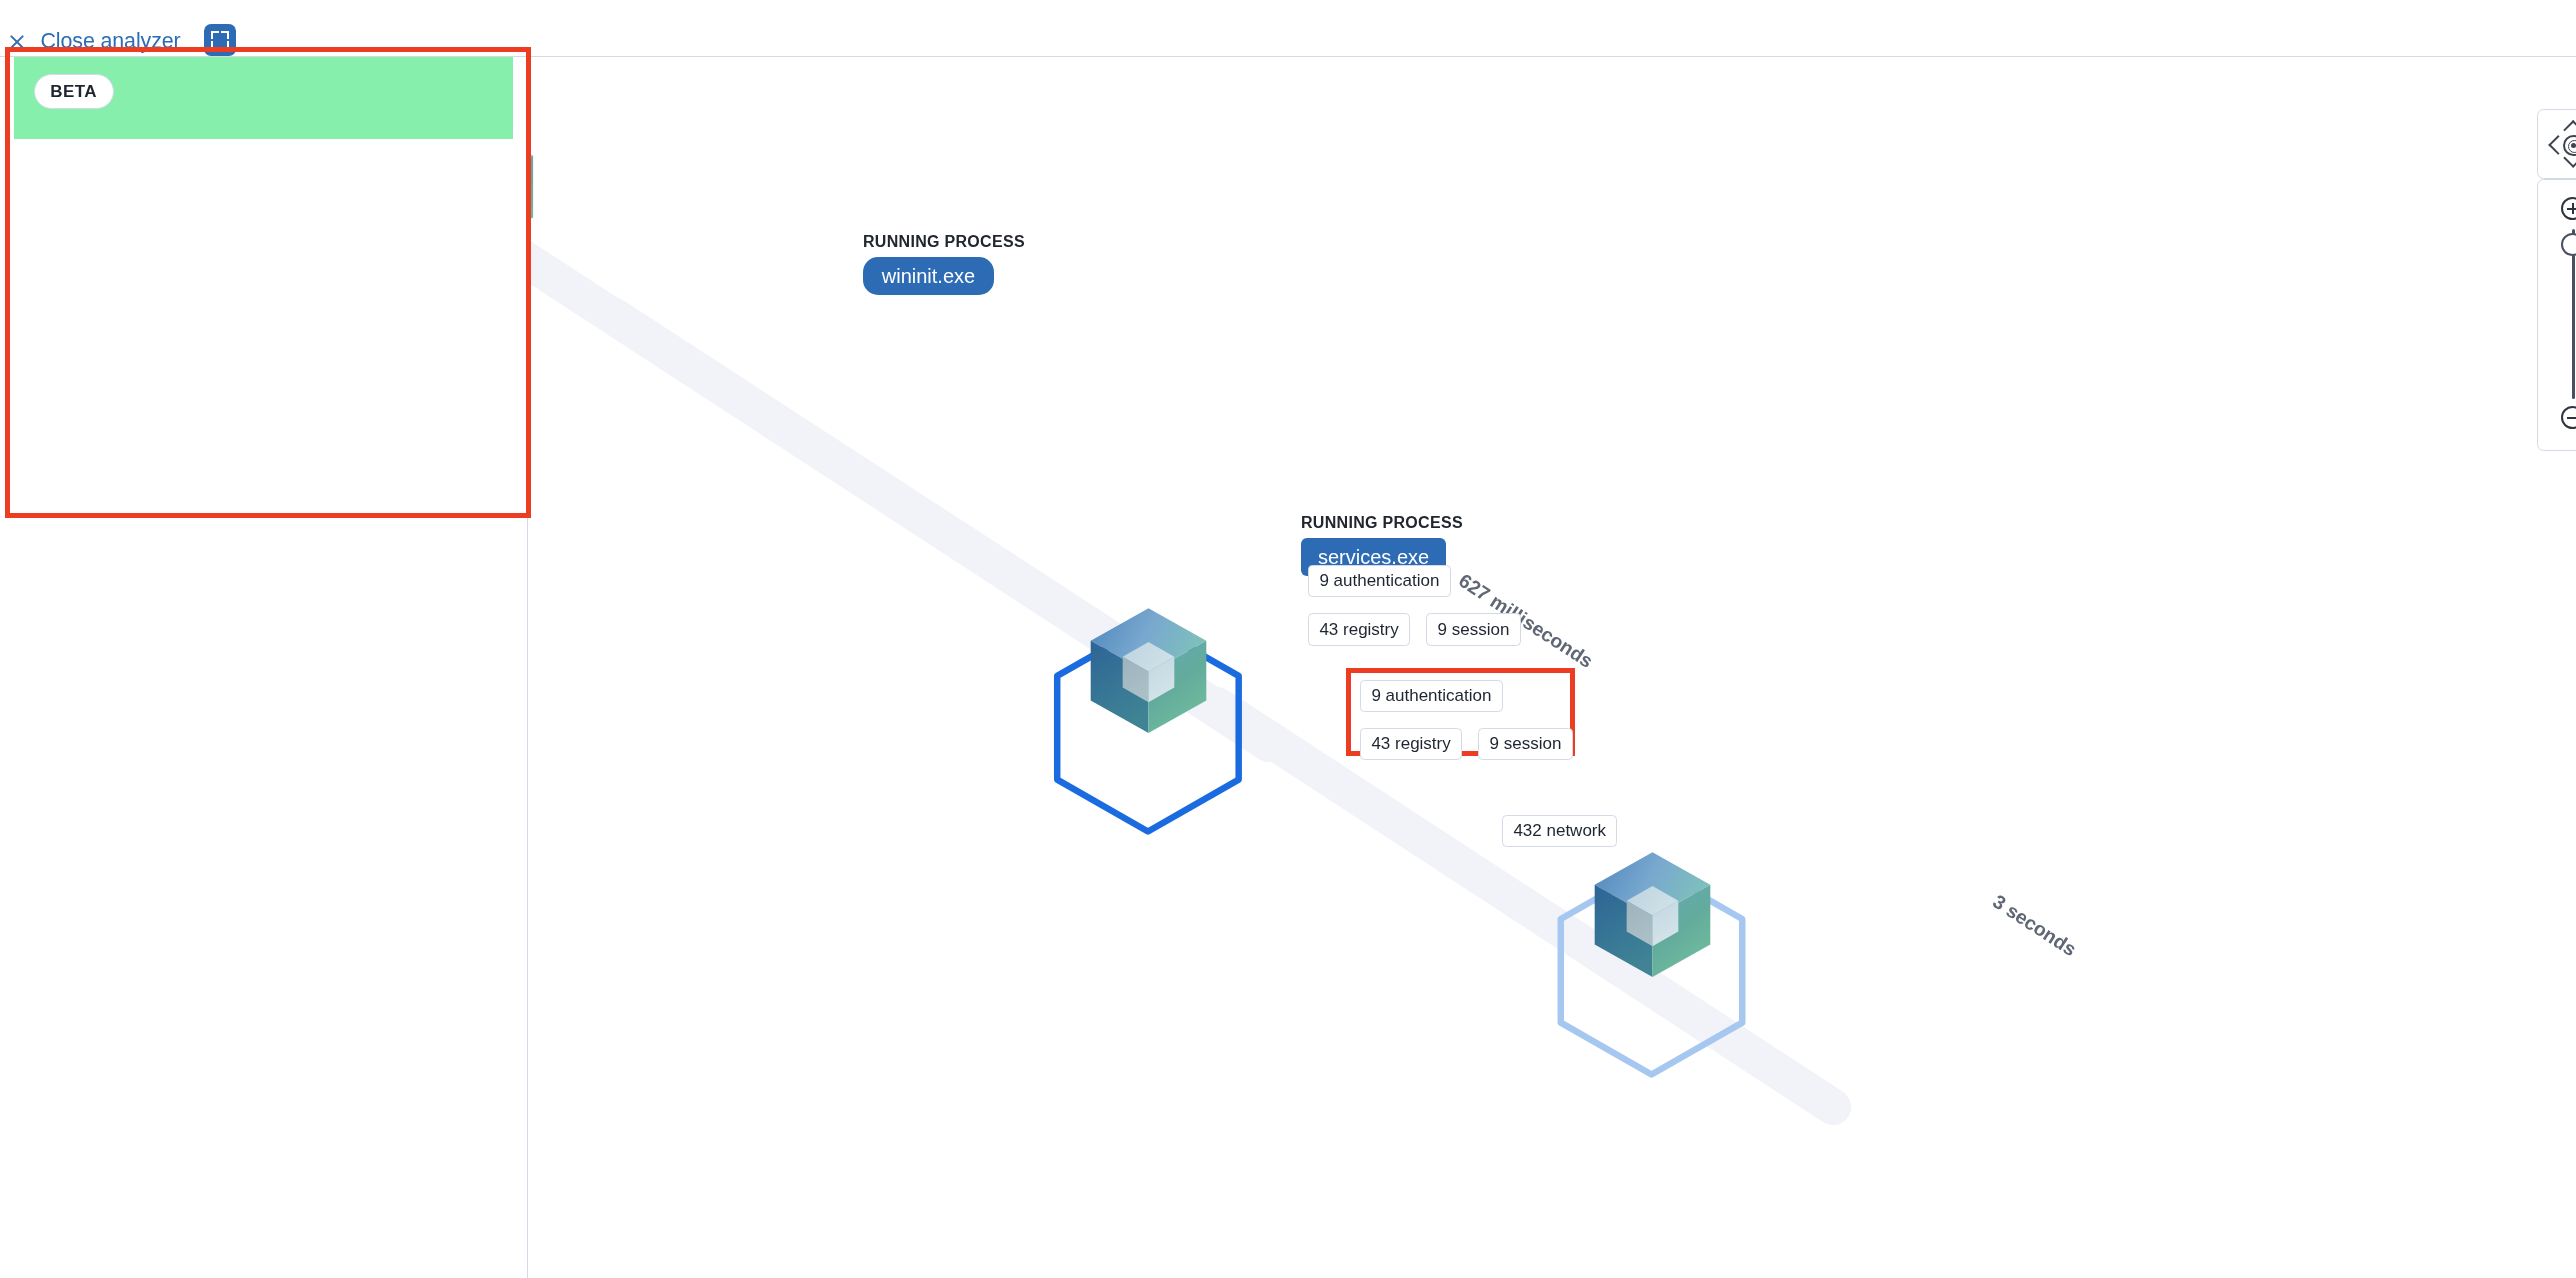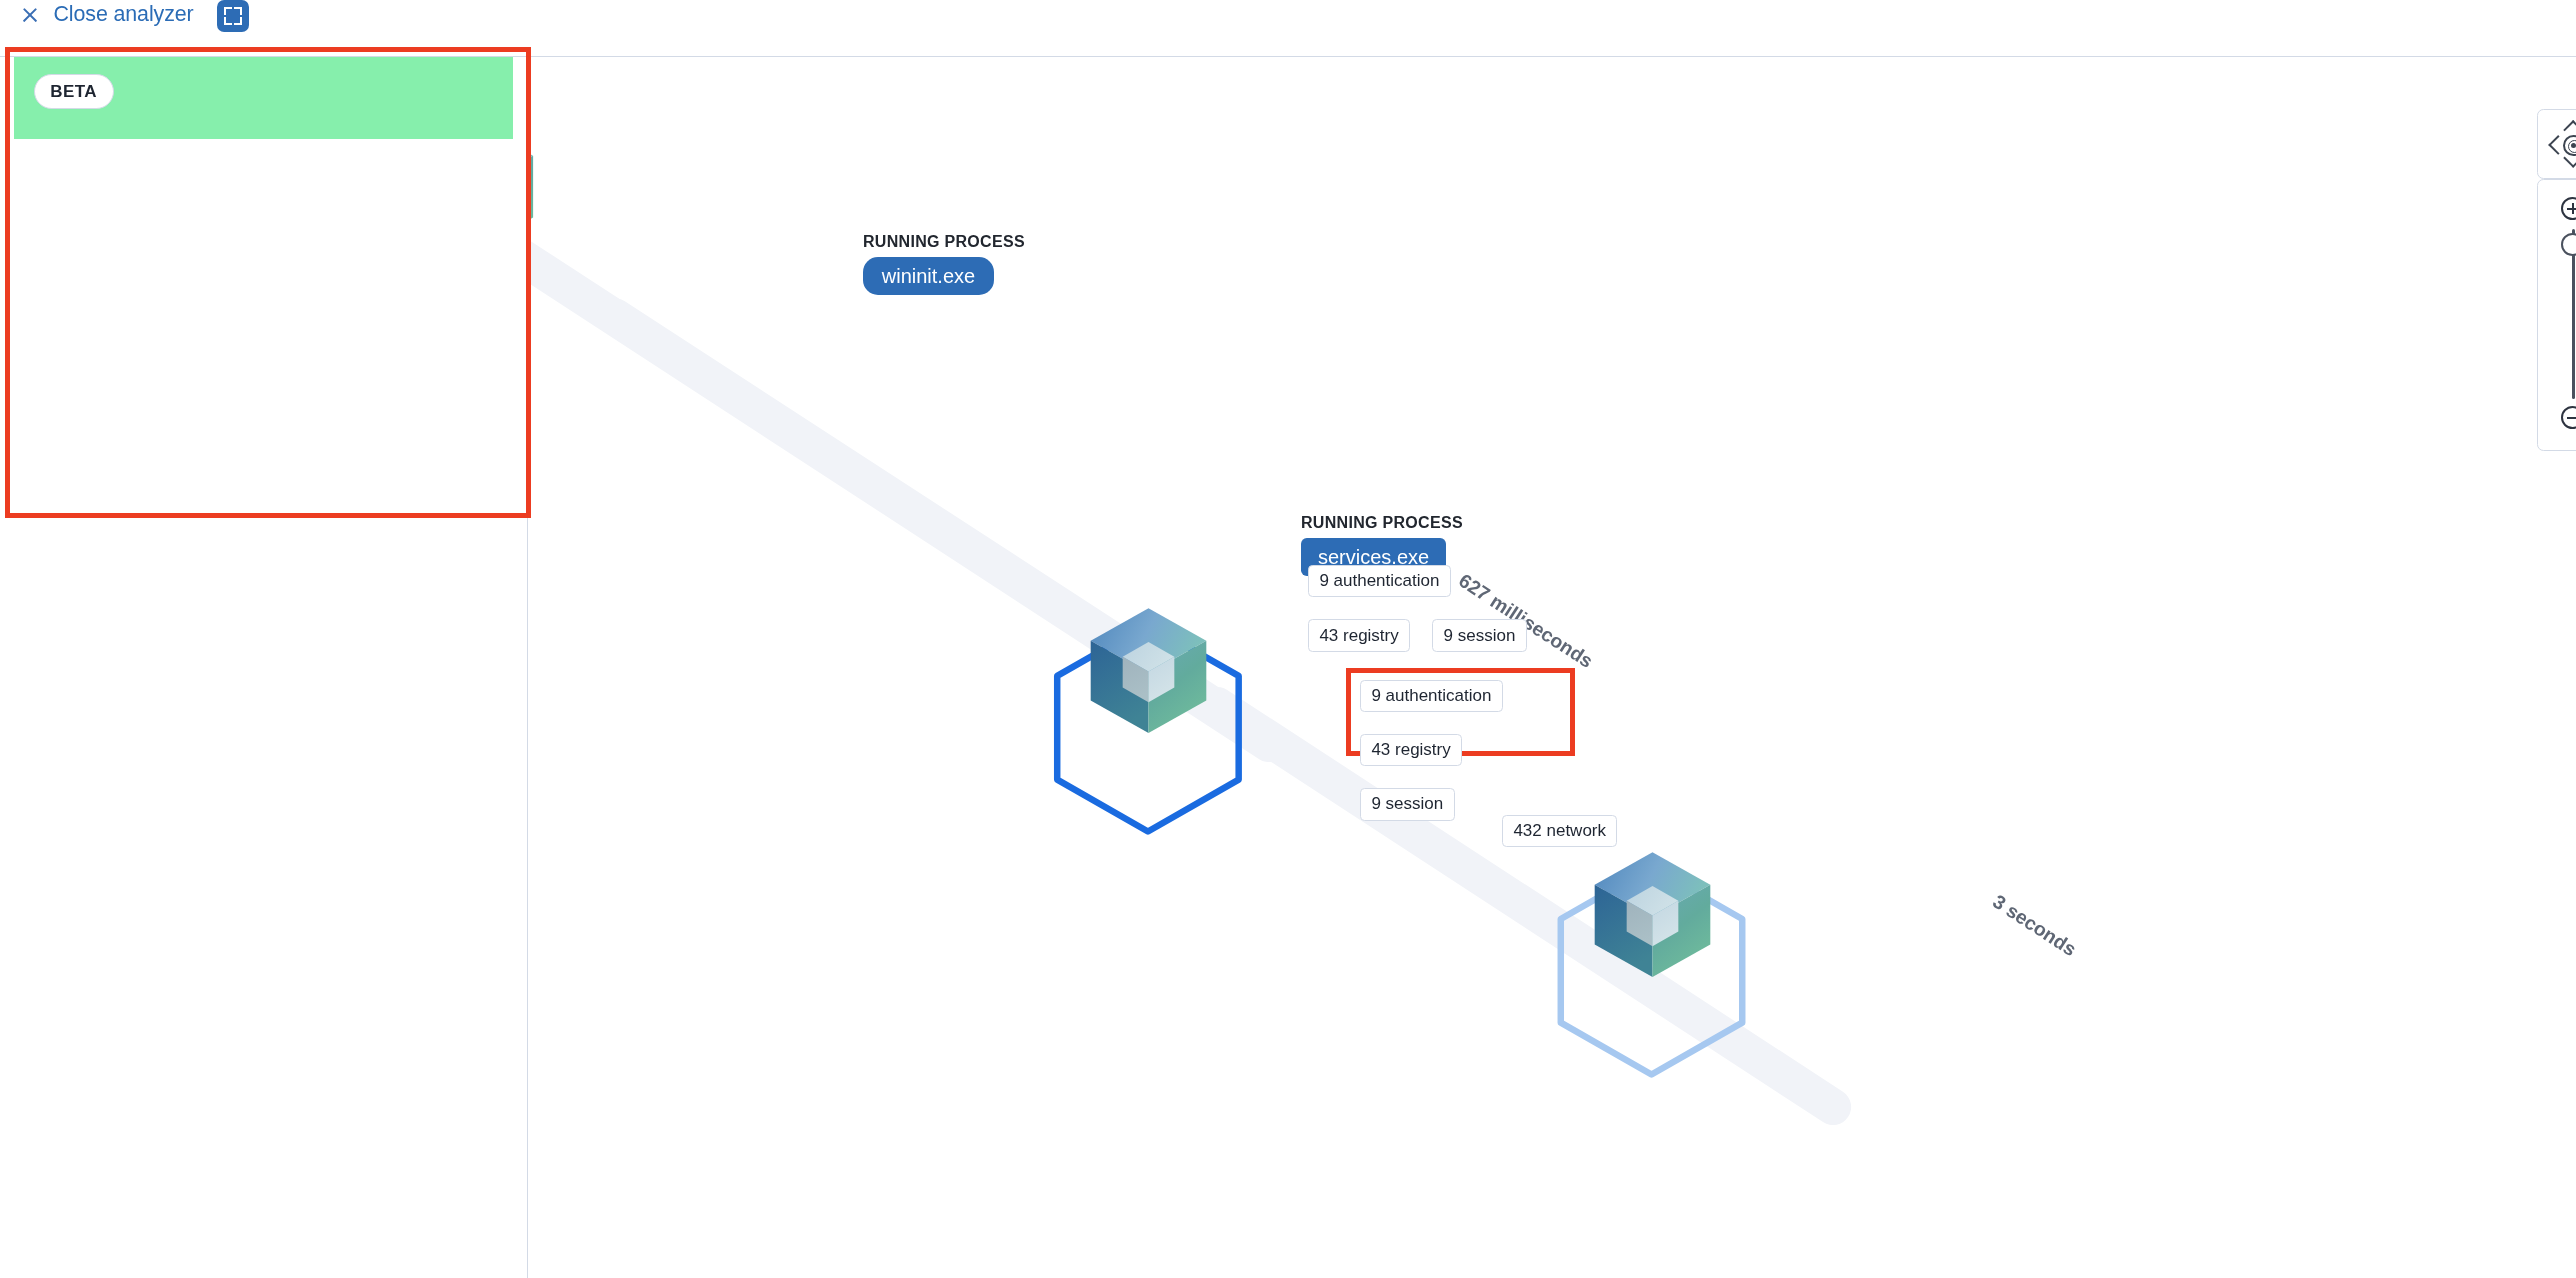--- a/index.html
+++ b/index.html
@@ -9,21 +9,21 @@
     background: #ffffff;
     font-family: "Liberation Sans", sans-serif;
     overflow: hidden;
   }
   #root { position: relative; width: 2576px; height: 1278px; background: #fff; }
 
   
   .topbar {
     position: absolute; left: 0; top: 0; width: 2576px; height: 57px;
     border-bottom: 1.9px solid #d3dae6; background: #fff;
-    display: flex; align-items: flex-start; padding-left: 16px; gap: 8px;
+    display: flex; align-items: flex-end; padding-left: 3px; gap: 8px;
   }
   .topbar-left { display: flex; align-items: center; gap: 0; }
   .close-x {
     width: 28.5px; height: 28.5px; position: relative; flex: none;
     display: inline-block;
   }
   .close-x::before, .close-x::after {
     content: ""; position: absolute; left: 5.2px; top: 13.6px;
     width: 18px; height: 2.3px; background: #3a6eb4; border-radius: 0.6px;
   }
@@ -96,21 +96,21 @@
   }
   .node-kind {
     font-size: 16px; font-weight: bold; color: #22272f; letter-spacing: 0.3px;
     white-space: nowrap; display: block;
   }
   .node-pill {
     display: inline-block; margin-top: 5.8px; background: #2d6cb5; color: #fff;
     font-size: 20px; border-radius: 5.8px; padding: 7.8px 17px; white-space: nowrap;
     text-align: center;
   }
-  .badges { position: absolute; display: flex; flex-wrap: wrap; gap: 22px; width: 220px; }
+  .badges { position: absolute; display: flex; flex-wrap: wrap; gap: 16px; width: 220px; }
   .badge {
     background: #fff; border: 1.3px solid #d3dae6; border-radius: 4.5px;
     font-size: 17px; color: #1e2531; padding: 5.2px 10.4px; white-space: nowrap;
   }
 
   
   .ctrl-panel {
     position: absolute; background: #fff; border: 1.9px solid #d3dae6;
     border-radius: 6.5px;
   }

